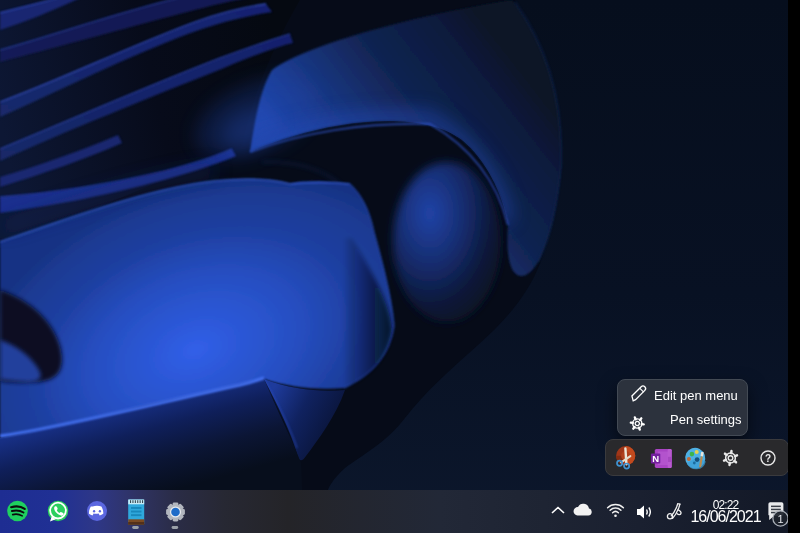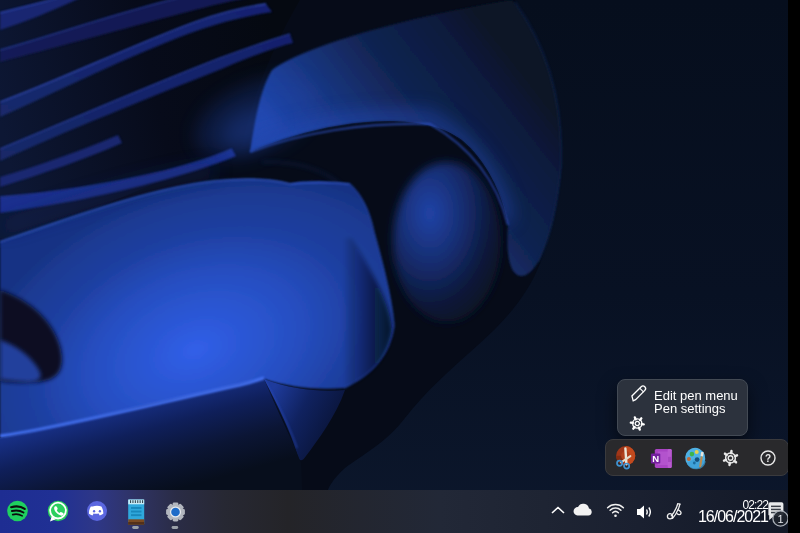--- a/index.html
+++ b/index.html
@@ -4,21 +4,21 @@
 html,body{margin:0;padding:0;background:#000;}
 #stage{position:relative;width:788px;height:533px;overflow:hidden;font-family:"Liberation Sans",sans-serif;}
 #wall{position:absolute;left:0;top:0;}
 #taskbar{position:absolute;left:0;top:490px;width:800px;height:43px;
  background:linear-gradient(90deg,#1e2d92 0%,#203094 7%,#2e3787 12%,#2f3364 17%,#2a2c46 22%,#272833 28%,#242428 36%,#232630 45%,#222837 55%,#1e2433 68%,#1a2030 80%,#121826 100%);}
 .ticon{position:absolute;top:0;}
 #menu{position:absolute;left:617px;top:379px;width:131px;height:57px;background:#2c323d;border:1px solid #434a54;border-radius:8px;box-sizing:border-box;box-shadow:0 8px 18px rgba(0,0,0,.55);}
 #menu span{position:absolute;left:36px;color:#fff;font-size:13px;line-height:13px;}
 #toolbar{position:absolute;left:605px;top:439px;width:184px;height:37px;background:#29292c;border:1px solid #3a3a3d;border-radius:8px;box-sizing:border-box;}
 .tray{position:absolute;color:#fff;}
-#clock{position:absolute;left:683px;top:499px;width:85px;text-align:right;color:#fff;line-height:12px;}
+#clock{position:absolute;left:683px;top:499px;width:85px;text-align:center;color:#fff;line-height:12px;}
 #clock .t{font-size:12px;letter-spacing:-0.9px;} #clock .d{font-size:16px;letter-spacing:-1px;}
 </style></head>
 <body>
 <div id="stage">
 <svg id="wall" width="800" height="533" viewBox="0 0 800 533">
 <defs>
 <linearGradient id="bg" x1="0" y1="0" x2="0" y2="1">
  <stop offset="0" stop-color="#060e1d"></stop>
           <stop offset="0.55" stop-color="#081123"></stop>
           <stop offset="1" stop-color="#0c172c"></stop>
@@ -199,21 +199,21 @@
   </g>
   <circle r="7.1" fill="#b2b6be"></circle>
   <circle r="5.5" fill="#e9ecf0"></circle>
   <circle r="4.3" fill="#1e6bc8"></circle>
  </g>
  <rect x="171.6" y="36.1" width="6.6" height="2.8" rx="1.4" fill="#9aa0a8"></rect>
 </svg>
 
 <div id="menu">
  <span style="top:8.5px;">Edit pen menu</span>
- <span style="top:22px;">Pen settings</span>
+ <span style="top:33px;margin-left:16px;">Pen settings</span>
 </div>
 <svg class="ticon" style="left:617px;top:379px;" width="40" height="57" viewBox="0 0 40 57">
  <g stroke="#fff" stroke-width="1.3" fill="none">
   <path d="M16.2,21.8 L14.9,17 L24.2,7.8 c1,-1 2.6,-1 3.6,0 c1,1 1,2.6 0,3.6 L18.6,20.6 Z"></path>
   <path d="M22.9,9.3 l3.8,3.8" stroke-width="1.1"></path>
  </g>
  <g transform="translate(20.3,44.5)" stroke="#fff" fill="none">
   <circle r="4.6" stroke-width="1.4"></circle>
   <circle r="2.1" stroke-width="1.3"></circle>
   <path d="M4.46,0.63 L6.44,0.90" stroke-width="2.4" stroke-linecap="round"></path>

